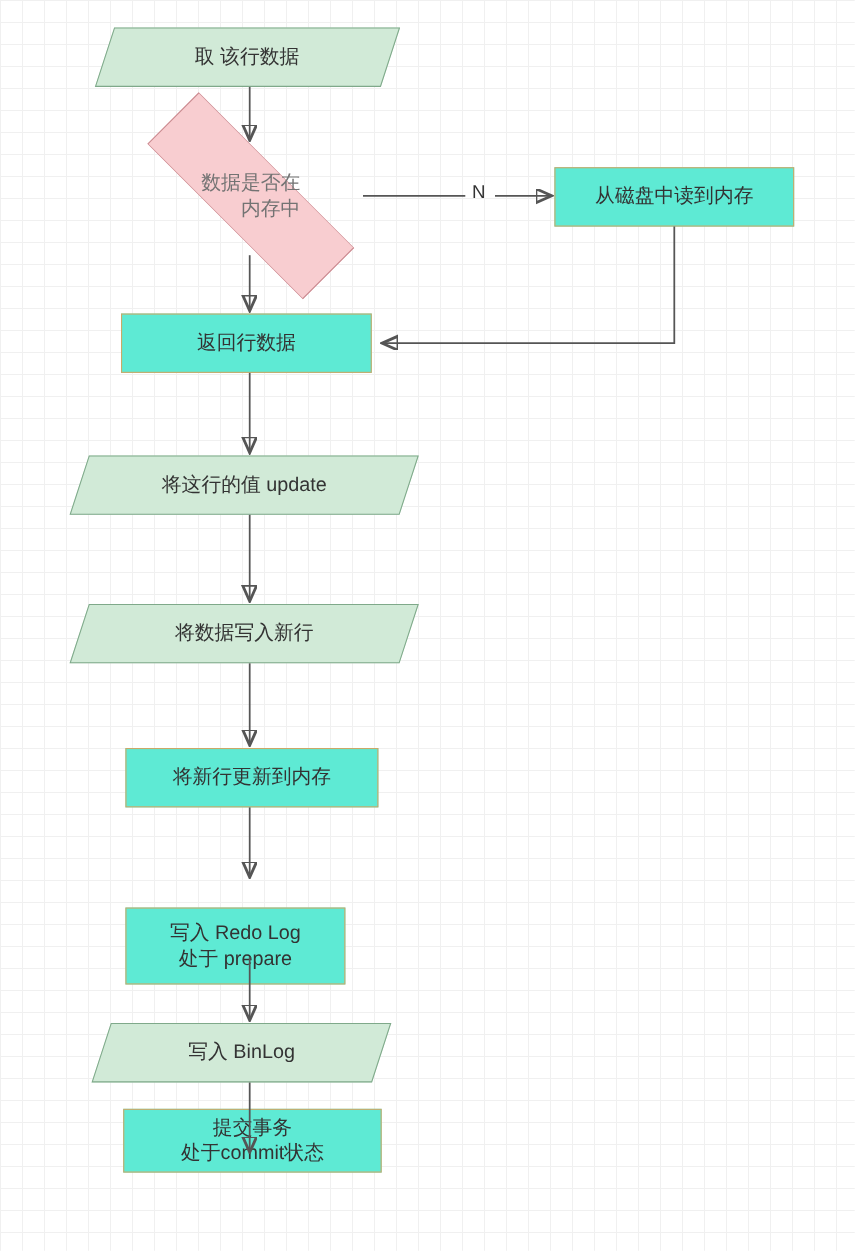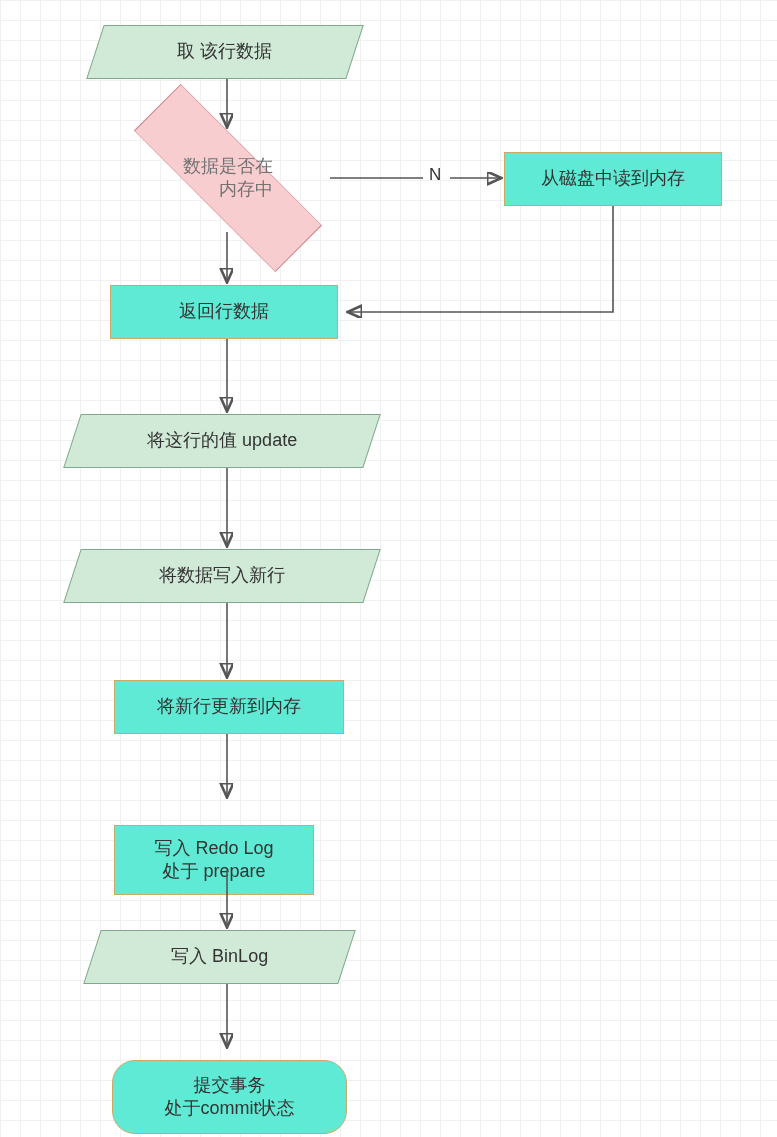--- a/index.html
+++ b/index.html
@@ -119,21 +119,21 @@
 
 <div class="node rect" style="left:114px; top:800px; width:200px; height:70px;margin-top:25px;">
   <span>写入 Redo Log
 处于 prepare</span>
 </div>
 
 <div class="node parallelogram" style="left:92px; top:930px; width:255px; height:54px;">
   <span class="inner">写入 BinLog</span>
 </div>
 
-<div class="node rect" style="left:112px; top:1060px; width:235px; height:74px;border-radius:23px;">
+<div class="node rect" style="left:112px; top:1008px; width:235px; height:58px;">
   <span>提交事务
 处于commit状态</span>
 </div>
 
 <div class="label" style="left:429px; top:165px;">N</div>
 
 <svg class="arrows">
   <defs>
     <marker id="ah" markerWidth="10" markerHeight="10" refX="8" refY="4" orient="auto">
       <path d="M0,0 L9,4 L0,8 Z" fill="#555"></path>

